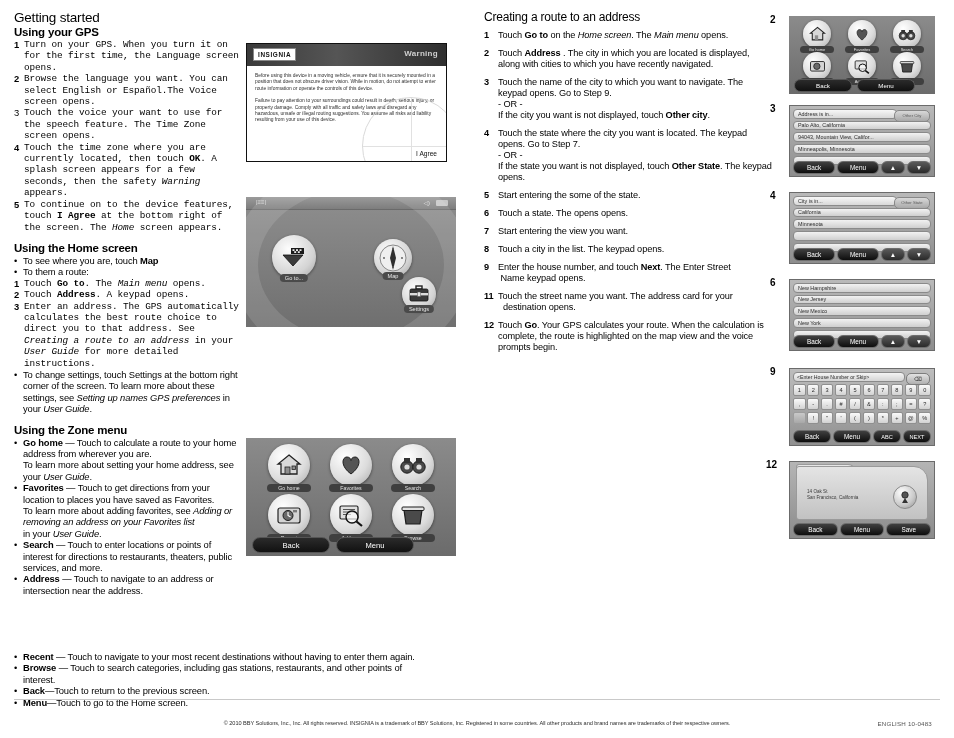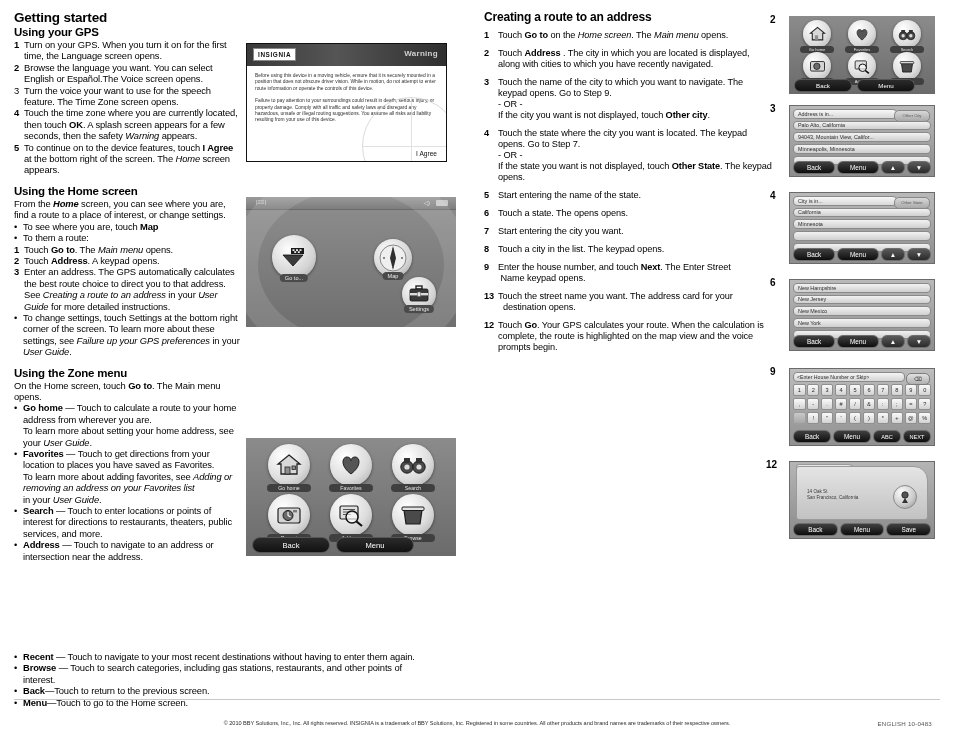--- a/index.html
+++ b/index.html
@@ -8,26 +8,26 @@
     font-family:"Liberation Sans", sans-serif;
     color:#000;overflow:hidden;position:relative;
   }
   .page{position:relative;width:954px;height:738px;}
 
   
   .col-left{position:absolute;left:14px;top:10px;width:228px;}
   .col-right{position:absolute;left:484px;top:10px;width:288px;}
 
   
-  h1.sec{font-size:13.5px;font-weight:bold;margin:0 0 1px 0;letter-spacing:-0.2px;}
+  h1.sec{font-size:13.5px;font-weight:normal;margin:0 0 1px 0;letter-spacing:-0.2px;}
   h2.sub{font-size:11.5px;font-weight:bold;margin:0 0 1px 0;letter-spacing:-0.2px;}
   .step{display:flex;font-size:9.4px;line-height:11.4px;margin-bottom:0px;letter-spacing:-0.12px;}
   .step .num{width:10px;flex:0 0 10px;font-weight:bold;text-align:left;}
   .step .num.plain{font-weight:normal;}
-  .step .txt{flex:1;}
+  .step .txt{flex:1;font-family:Liberation Mono, monospace;}
   .bullet{display:flex;font-size:9.4px;line-height:11.4px;letter-spacing:-0.12px;}
   .bullet .dot{width:9px;flex:0 0 9px;text-align:left;}
   .bullet .txt{flex:1;}
   .para{font-size:9.4px;line-height:11.4px;letter-spacing:-0.12px;}
   b{font-weight:bold;}
   i{font-style:italic;}
   .gap{height:9px;}
 
   
   .rstep{display:flex;font-size:9.2px;line-height:11px;margin-bottom:7px;letter-spacing:-0.1px;}
@@ -133,35 +133,34 @@
       <div class="step">
           <div class="num">1</div>
           <div class="txt">Turn on your GPS. When you turn it on for the first time, the Language screen opens.</div>
         </div>
       <div class="step">
           <div class="num">2</div>
           <div class="txt">Browse the language you want. You can select English or Español.The Voice screen opens.</div>
         </div>
       <div class="step">
           <div class="num plain">3</div>
-          <div class="txt">Turn the voice your want to use for the speech feature. The Time Zone screen opens.</div>
+          <div class="txt">Touch the voice your want to use for the speech feature. The Time Zone screen opens.</div>
         </div>
       <div class="step">
           <div class="num">4</div>
           <div class="txt">Touch the time zone where you are currently located, then touch <b>OK</b>. A splash screen appears for a few seconds, then the safety <i>Warning</i> appears.</div>
         </div>
       <div class="step">
           <div class="num">5</div>
           <div class="txt">To continue on to the device features, touch <b>I Agree</b> at the bottom right of the screen. The <i>Home</i> screen appears.</div>
         </div>
     </div>
 
     <div class="gap"></div>
     <h2 class="sub">Using the Home screen</h2>
-    <div class="para">From the <b><i>Home</i></b> screen, you can see where you are, find a route to a place of interest, or change settings.</div>
     <div class="bullet">
         <div class="dot">•</div>
         <div class="txt">To see where you are, touch <b>Map</b></div>
       </div>
     <div class="bullet">
         <div class="dot">•</div>
         <div class="txt"> To them a route:</div>
       </div>
     <div class="step">
         <div class="num">1</div>
@@ -170,26 +169,25 @@
     <div class="step">
         <div class="num">2</div>
         <div class="txt">Touch <b>Address</b>. A keypad opens.</div>
       </div>
     <div class="step">
         <div class="num">3</div>
         <div class="txt">Enter an address. The GPS automatically calculates the best route choice to direct you to that address. See <i>Creating a route to an address</i> in your <i>User Guide</i> for more detailed instructions.</div>
       </div>
     <div class="bullet">
         <div class="dot">•</div>
-        <div class="txt">To change settings, touch  Settings  at the bottom right corner of the screen. To learn more about these settings, see <i>Failure up your GPS preferences</i> in your <i>User Guide</i>.</div>
+        <div class="txt">To change settings, touch  Settings  at the bottom right corner of the screen. To learn more about these settings, see <i>Setting up names GPS preferences</i> in your <i>User Guide</i>.</div>
       </div>
 
     <div class="gap"></div>
     <h2 class="sub">Using the Zone menu</h2>
-    <div class="para">On the Home screen, touch <b>Go to</b>. The Main menu opens.</div>
 
     <div class="bullet">
         <div class="dot">•</div>
         <div class="txt"><b>Go home</b> — Touch to calculate a route to your home address from wherever you are.<br>To learn more about setting your home address, see your <i>User Guide</i>.</div>
       </div>
     <div class="bullet">
         <div class="dot">•</div>
         <div class="txt"><b>Favorites</b> — Touch to get directions from your location to places you have saved as Favorites.<br>To learn more about adding favorites, see <i>Adding or removing an address on your Favorites list</i><br>in your <i>User Guide</i>.</div>
       </div>
     <div class="bullet">
@@ -362,40 +360,40 @@
     <div class="rstep">
         <div class="num">3</div>
         <div class="txt">Touch the name of the city to which you want to navigate. The keypad opens. Go to Step 9.<br>- OR -<br>If the city you want is not displayed, touch <b>Other city</b>.</div>
       </div>
     <div class="rstep">
         <div class="num">4</div>
         <div class="txt">Touch the state where the city you want is located. The keypad opens. Go to Step 7.<br>- OR -<br>If the state you want is not displayed, touch <b>Other State</b>. The keypad opens.</div>
       </div>
     <div class="rstep">
         <div class="num">5</div>
-        <div class="txt">Start entering the name of the state.</div>
+        <div class="txt">Start entering the some of the state.</div>
       </div>
     <div class="rstep">
         <div class="num">6</div>
         <div class="txt">Touch a state. The opens opens.</div>
       </div>
     <div class="rstep">
         <div class="num">7</div>
-        <div class="txt">Start entering the city you want.</div>
+        <div class="txt">Start entering the view you want.</div>
       </div>
     <div class="rstep">
         <div class="num">8</div>
         <div class="txt">Touch a city in the list. The keypad opens.</div>
       </div>
     <div class="rstep">
         <div class="num">9</div>
         <div class="txt"> Enter the house number, and touch <b>Next</b>. The Enter Street<br>&nbsp;Name keypad opens.</div>
       </div>
     <div class="rstep">
-        <div class="num">13</div>
+        <div class="num">11</div>
         <div class="txt">Touch the street name you want. The address card for your<br>&nbsp;&nbsp;destination opens.</div>
       </div>
     <div class="rstep">
         <div class="num">12</div>
         <div class="txt">Touch <b>Go</b>. Your GPS calculates your route. When the calculation is complete, the route is highlighted on the map view and the voice prompts begin.</div>
       </div>
   </div>
 
   <div class="snum" style="left:770px;top:14px;">2</div>
   <div style="position:absolute;left:789px;top:16px;">

